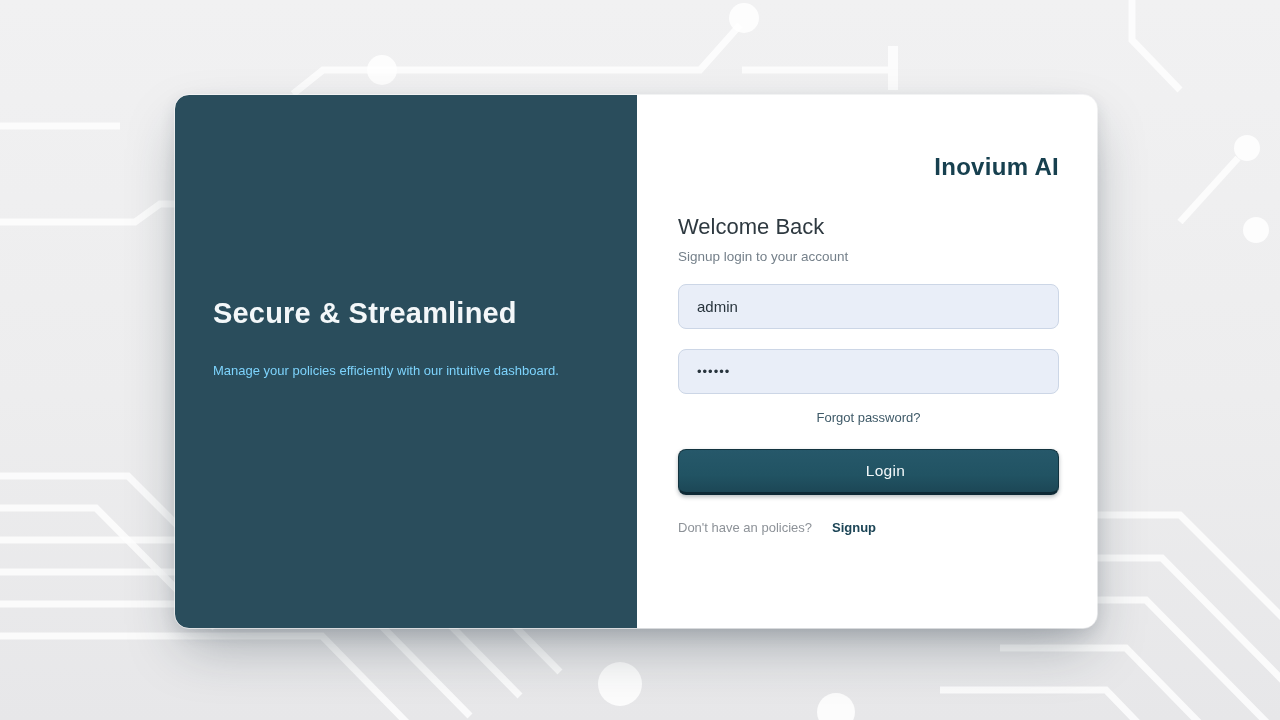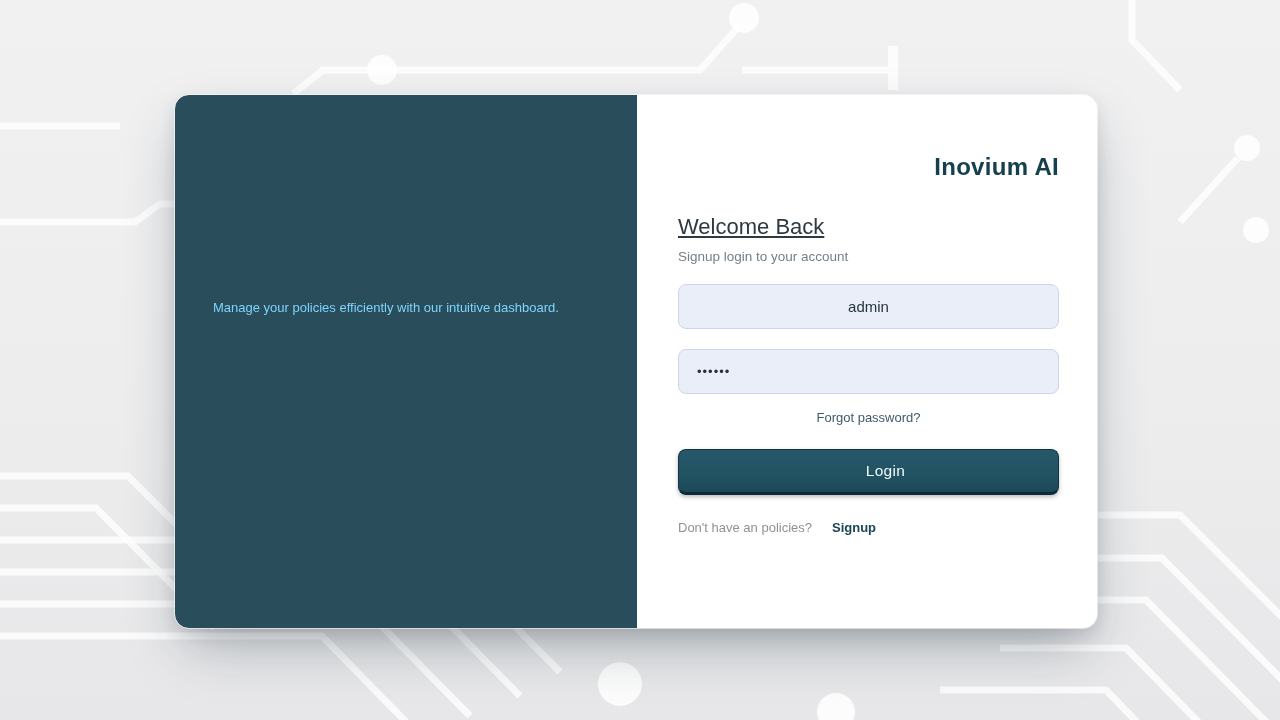--- a/index.html
+++ b/index.html
@@ -43,37 +43,37 @@
   .panel-right{
     flex:1;height:100%;
     background:#ffffff;
     border-radius:0 14px 14px 0;
     padding:58px 38px 0 41px;
   }
   .brand-title{
     color:var(--brand-teal);font-size:24px;font-weight:700;letter-spacing:.3px;text-align:right;
   }
   .welcome-heading{
-    margin-top:33px;color:#2e3940;font-size:22px;font-weight:500;text-decoration:underline;
+    margin-top:33px;color:#2e3940;font-size:22px;font-weight:500;
   }
   .welcome-subtext{
     margin-top:9px;color:#75808a;font-size:13.5px;
   }
   .field{
     display:block;width:100%;height:45px;
     margin-top:20px;
     background:var(--input-bg);
     border:1px solid var(--input-border);
     border-radius:8px;
     padding:0 18px;
     font-family:"Liberation Sans","DejaVu Sans",sans-serif;
     font-size:15px;color:#28343d;
     outline:none;
   }
-  .field:first-of-type{text-align:center;}
+  .field:first-of-type{}
   input.field[type="password"]{font-size:13px;letter-spacing:1px;}
   .forgot-row{display:block;text-align:center;margin-top:14px;}
   .forgot-link{
     color:#3f5a68;font-size:13px;font-weight:500;text-decoration:none;cursor:pointer;
   }
   .login-btn{
     display:block;width:100%;height:46px;margin-top:23px;
     background:linear-gradient(180deg,#26586a 0%,var(--button-teal) 60%,#1c4756 100%);
     border:1px solid #12333f;border-bottom:3px solid #0e2a36;
     border-radius:8px;
@@ -122,20 +122,21 @@
     <circle cx="744" cy="18" r="15"></circle>
     <circle cx="620" cy="684" r="22"></circle>
     <circle cx="836" cy="712" r="19"></circle>
     <circle cx="1247" cy="148" r="13"></circle>
     <circle cx="1256" cy="230" r="13"></circle>
   </g>
 </svg>
 
 <div class="card">
   <div class="panel-left">
+    <h2>Secure &amp; Streamlined</h2>
     <p>Manage your policies efficiently with our intuitive dashboard.</p>
   </div>
 
   <div class="panel-right">
     <h1 class="brand-title">Inovium AI</h1>
     <h2 class="welcome-heading">Welcome Back</h2>
     <p class="welcome-subtext">Signup login to your account</p>
 
     <input class="field" type="text" value="admin" style="">
 

